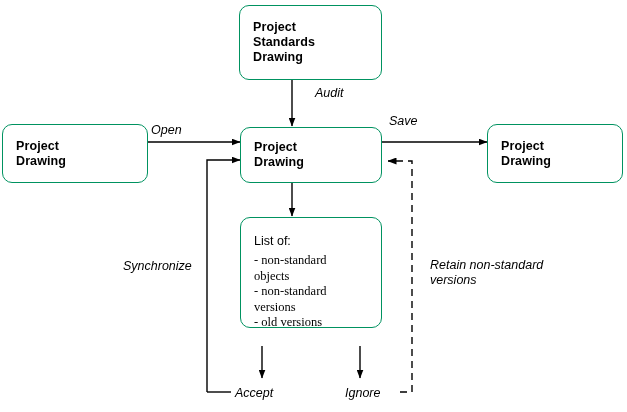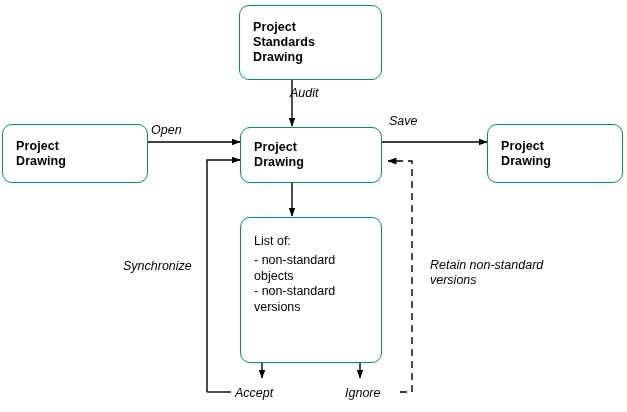--- a/index.html
+++ b/index.html
@@ -42,20 +42,21 @@
     font-size: 12.5px;
     line-height: 15px;
     color: #000000;
     padding-left: 13px;
     font-weight: normal;
   }
   .list-items {
     margin: 4px 0 0 0;
     padding: 0;
     list-style: none;
+    font-family: Liberation Serif, serif;
   }
   .list-items li {
     font-size: 12.5px;
     line-height: 15.5px;
     color: #000000;
     padding-left: 13px;
     white-space: pre-line;
     font-weight: normal;
   }
   .edge-label {
@@ -136,31 +137,32 @@
   <div class="node" style="left:240px; top:127px; width:142px; height:56px;">
     <div class="node-label">Project
 Drawing</div>
   </div>
 
   <div class="node" style="left:487px; top:124px; width:136px; height:59px;">
     <div class="node-label">Project
 Drawing</div>
   </div>
 
-  <div class="node list-node" style="left:240px; top:217px; width:142px; height:146px;">
+  <div class="node list-node" style="left:240px; top:217px; width:142px; height:111px;">
     <div class="list-title">List of:</div>
     <ul class="list-items">
       <li>-  non-standard
        objects</li>
       <li>-  non-standard
        versions</li>
+      <li>-  old versions</li>
     </ul>
   </div>
 
-  <div class="edge-label" style="left:290px; top:86px;">Audit</div>
+  <div class="edge-label" style="left:315px; top:86px;">Audit</div>
 
   <div class="edge-label" style="left:151px; top:123px;">Open</div>
 
   <div class="edge-label" style="left:389px; top:114px;">Save</div>
 
   <div class="edge-label" style="left:123px; top:259px;text-align:right;">Synchronize</div>
 
   <div class="edge-label" style="left:430px; top:258px;">Retain non-standard
 versions</div>
 

